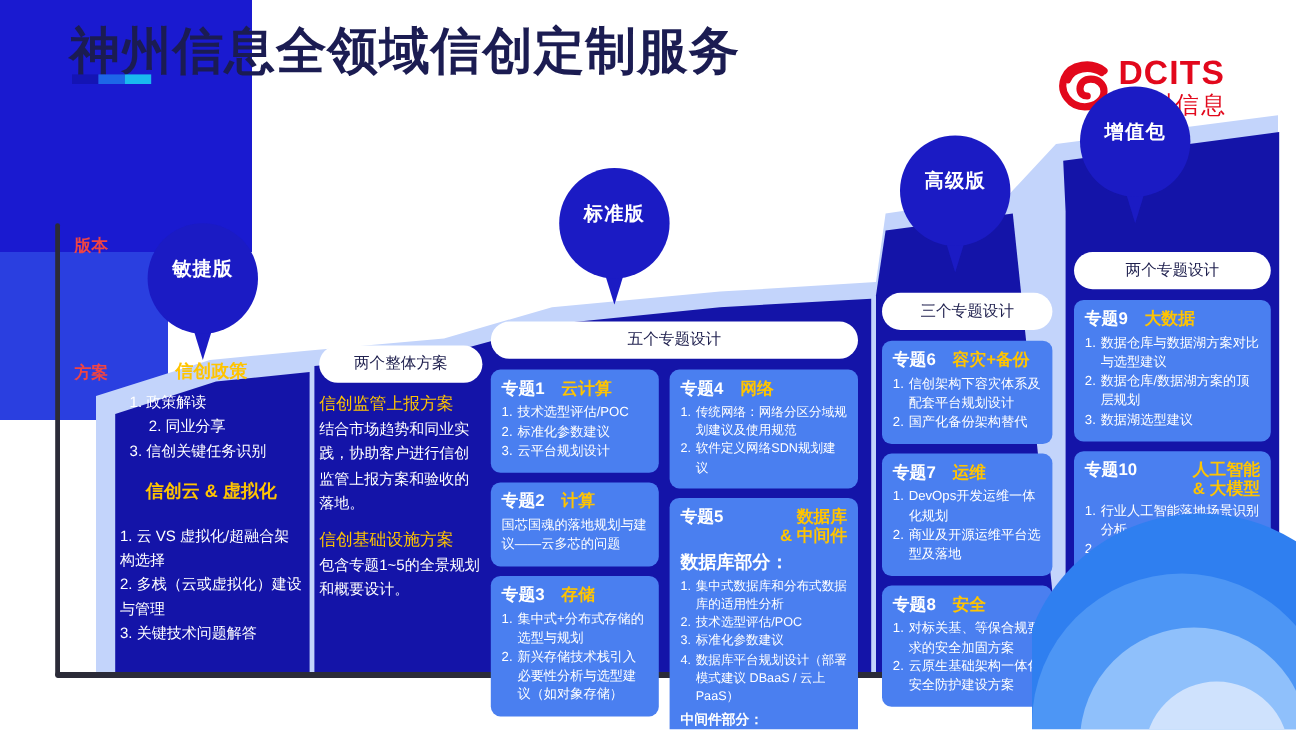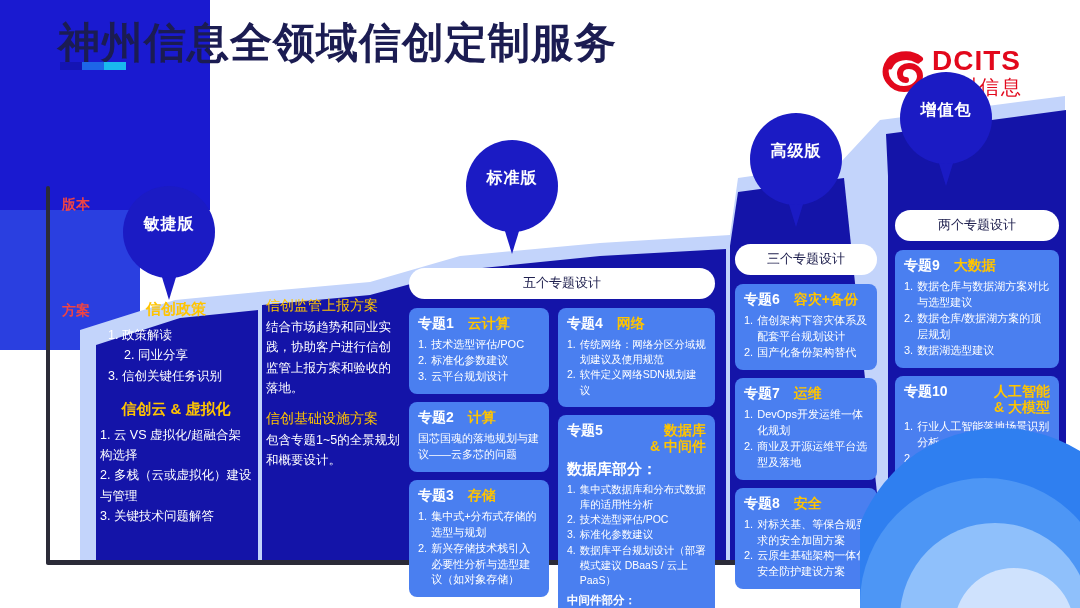--- a/index.html
+++ b/index.html
@@ -150,29 +150,30 @@
     <div class="pin-label">增值包</div>
   </div>
 
   <div class="col" style="left:100px; top:300px; width:152px;">
     <div class="hdr-y" style="margin-bottom:6px;">信创政策</div>
     <div class="wtxt">
       <div style="padding-left:8px;">1. 政策解读</div>
       <div style="padding-left:8px;margin-left:16px;">2. 同业分享</div>
       <div style="padding-left:8px;">3. 信创关键任务识别</div>
     </div>
-    <div class="hdr-y" style="margin:14px 0 6px;">信创云 &amp; 虚拟化</div>
+    <div class="hdr-y" style="margin:14px 0 18px;">信创云 &amp; 虚拟化</div>
     <div class="wtxt">
       <div>1. 云 VS 虚拟化/超融合架构选择</div>
       <div>2. 多栈（云或虚拟化）建设与管理</div>
       <div>3. 关键技术问题解答</div>
     </div>
   </div>
 
   <div class="col" style="left:266px; top:288px; width:136px;">
+    <div class="pill">两个整体方案</div>
     <div class="hdr-y-l" style="margin-top:9px;">信创监管上报方案</div>
     <div class="wtxt" style="margin-top:2px;">结合市场趋势和同业实践，协助客户进行信创监管上报方案和验收的落地。</div>
     <div class="hdr-y-l" style="margin-top:12px;">信创基础设施方案</div>
     <div class="wtxt" style="margin-top:2px;">包含专题1~5的全景规划和概要设计。</div>
   </div>
 
   <div class="col" style="left:409px; top:268px; width:306px;">
     <div class="pill">五个专题设计</div>
 
     <div style="display:flex; gap:9px; margin-top:9px;">

